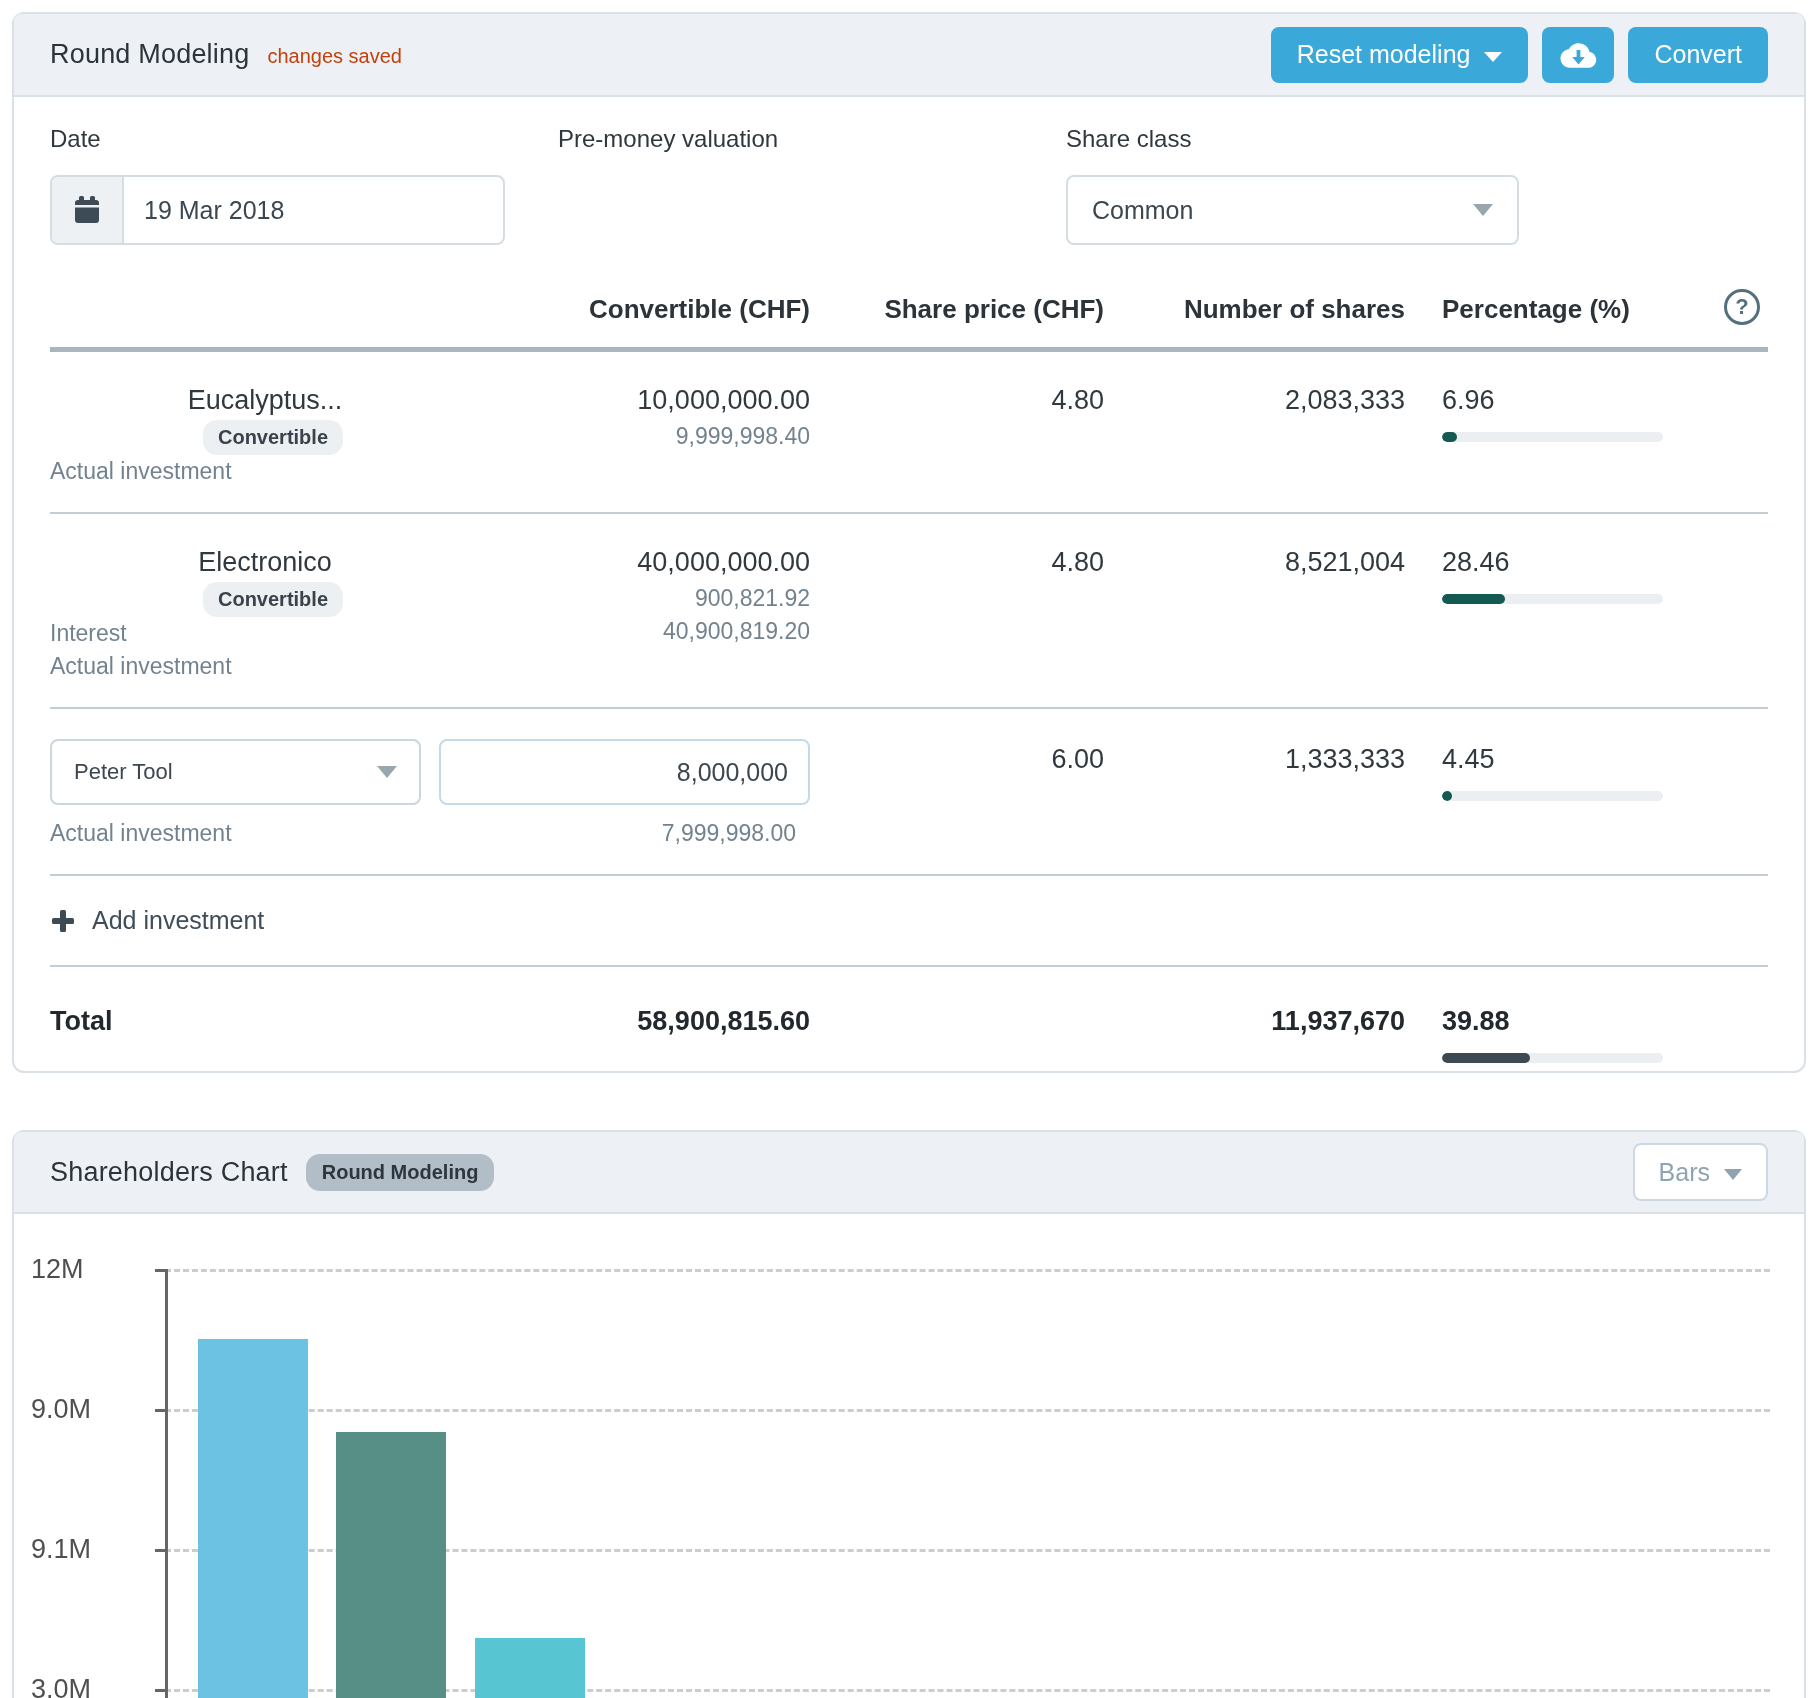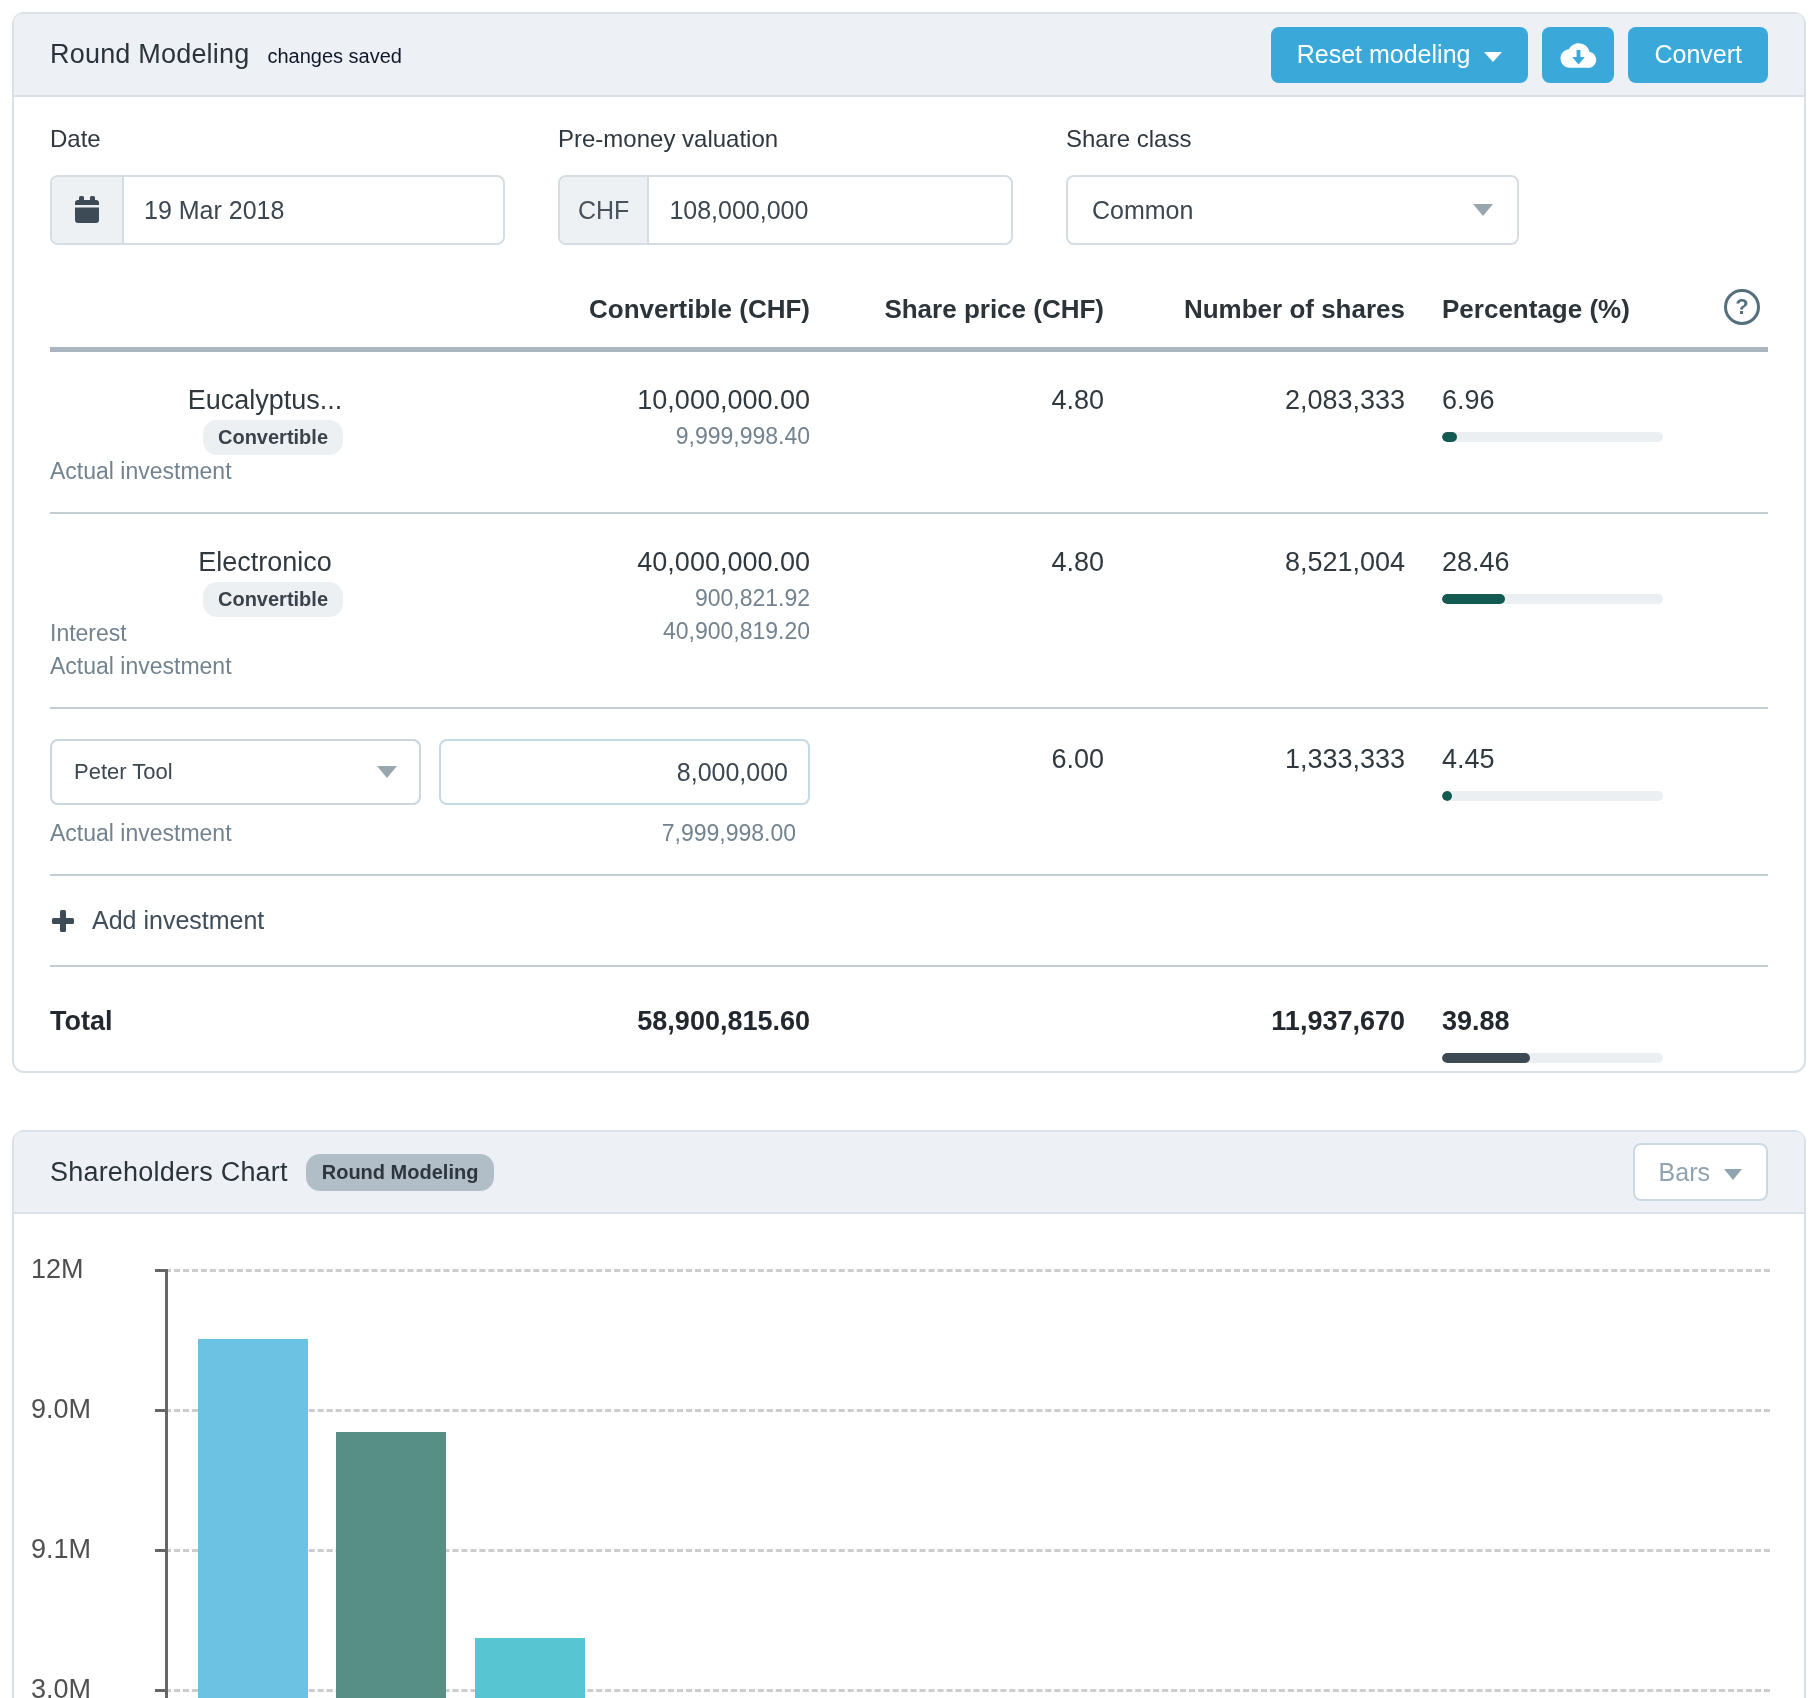--- a/index.html
+++ b/index.html
@@ -16,21 +16,21 @@
   #card-chart { top:1130px; height:800px; }
 
   .card-header {
     background:#edf1f5; border-bottom:2px solid #d9e1e7;
     border-radius:7px 7px 0 0;
     display:flex; align-items:center; padding:0 36px;
   }
   #card-round .card-header { height:83px; }
   #card-chart .card-header { height:82px; }
   .card-title { font-size:27px; color:#2c343b; font-weight:normal; letter-spacing:.2px; }
-  .status-text { font-size:20px; color:#0f172a; margin-left:18px; padding-top:4px; }
+  .status-text { font-size:20px; color:#c2410c; margin-left:18px; padding-top:4px; }
   .header-spacer { flex:1; }
 
   .btn {
     display:inline-flex; align-items:center; justify-content:center;
     height:56px; border-radius:8px; border:none; cursor:pointer;
     font-family:inherit; font-size:25px;
   }
   .btn-primary { background:#3aa9da; color:#fff; padding:0 26px; }
   .btn-icon { background:#3aa9da; width:72px; margin:0 14px; }
   .caret-down {
@@ -187,24 +187,20 @@
                 <rect x="1" y="9" width="24" height="2.5" fill="#edf1f4"></rect>
               </svg>
             </span>
           </span>
           <input class="text-input" type="text" value="19 Mar 2018" style="">
         </div>
       </div>
 
       <div class="form-group money">
         <span class="form-label">Pre-money valuation</span>
-        <div class="input-group">
-          <span class="input-addon">CHF</span>
-          <input class="text-input" type="text" value="108,000,000" style="">
-        </div>
       </div>
 
       <div class="form-group class">
         <span class="form-label">Share class</span>
         <div class="select-box">
           <span class="sel-label">Common</span>
           <span class="caret-gray"></span>
         </div>
       </div>
     </div>

